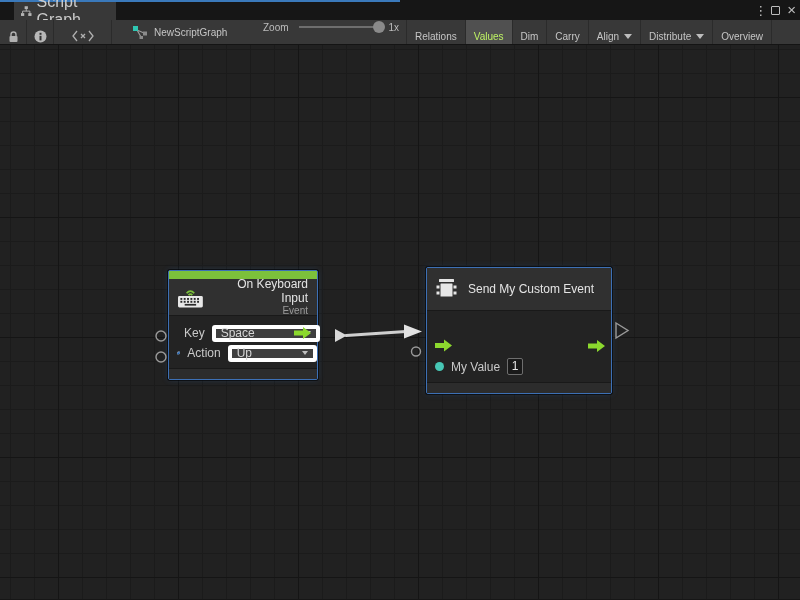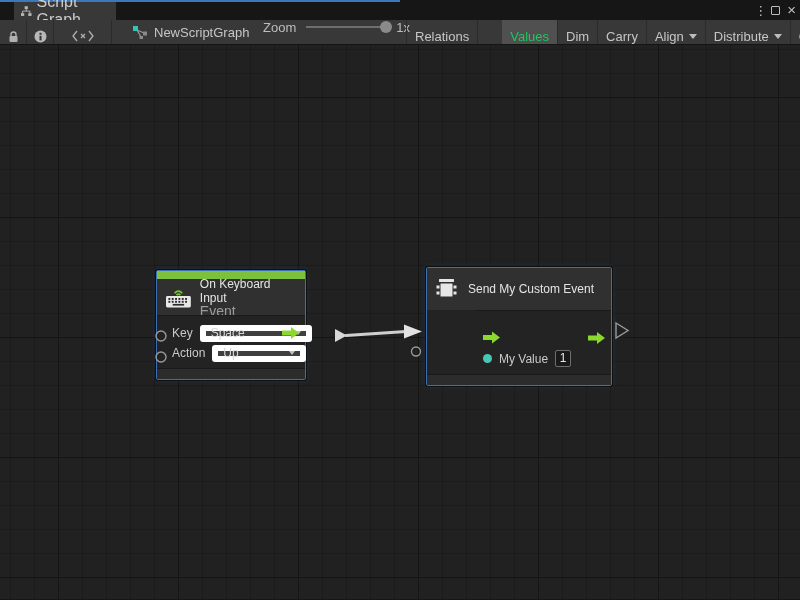--- a/index.html
+++ b/index.html
@@ -20,36 +20,36 @@
     padding:0 7px; color:#cccccc; font-size:16px; cursor:default;
   }
   .win-controls { position:absolute; right:4px; top:0; height:20px; display:flex; align-items:center; gap:7px; color:#bdbdbd; }
   .win-controls .kebab { font-size:13px; width:10px; text-align:center; cursor:pointer; }
   .maxbox { width:9px; height:9px; border:1.5px solid #bdbdbd; border-radius:1px; display:inline-block; cursor:pointer; }
   .closex { font-size:15px; line-height:10px; cursor:pointer; }
 
   
   .toolbar {
     position:relative; height:25px; background:#383838;
-    border-bottom:1px solid #141414; color:#c6c6c6; font-size:13px;
+    border-bottom:1px solid #141414; color:#c6c6c6; font-size:10px;
     white-space:nowrap; overflow:hidden;
   }
   .tb-btn {
     display:inline-flex; align-items:center; justify-content:center;
     height:32px; padding:0 8px; cursor:pointer; border-right:1px solid #2b2b2b;
   }
   .tb-btn.icon-btn { width:27px; padding:0; }
   .tb-btn.code-btn { width:58px; }
   .left-group { position:absolute; left:0; top:0; display:flex; }
   .graph-group { position:absolute; left:133px; top:0; height:24px; display:flex; align-items:center; gap:6px; cursor:pointer; }
   .zoom-group { position:absolute; left:263px; top:0; height:14px; display:flex; align-items:center; color:#bdbdbd; }
   .zoom-track { position:relative; width:84px; height:2px; background:#6e6e6e; margin:0 6px 0 10px; cursor:pointer; }
   .zoom-handle { position:absolute; right:-2px; top:-5px; width:12px; height:12px; border-radius:50%; background:#8a8a8a; cursor:grab; }
   .btn-group { position:absolute; left:406px; top:0; display:flex; border-left:1px solid #2b2b2b; }
-  .tb-btn.active { background:#505050; color:#22c55e;margin-left:24px; }
+  .tb-btn.active { background:#505050; color:#bef264; }
   .caret-down {
     display:inline-block; width:0; height:0; margin-left:5px;
     border-left:4px solid transparent; border-right:4px solid transparent;
     border-top:5px solid #bdbdbd;
   }
 
   
   .canvas {
     position:relative; width:800px; height:554px; background-color:#212121;
     background-image:
@@ -68,30 +68,30 @@
   .node {
     position:absolute; border:1px solid #3d70b5; border-radius:2px;
     box-shadow:0 0 0 1px rgba(0,0,0,.6), 0 0 6px rgba(50,110,190,.25);
     background:#232323; cursor:grab;
   }
   .node-accent { height:8px; background:#7CC13B; }
   .node-header { background:#303030; display:flex; align-items:center; gap:9px; padding:0 9px; }
   .node1 .node-header { height:36px; }
   .node2 .node-header { height:42px; }
   .node-title { font-size:12px; color:#e4e4e4; line-height:14px; }
-  .node-subtitle { font-size:14px; color:#9b9b9b; line-height:12px; }
+  .node-subtitle { font-size:10px; color:#9b9b9b; line-height:12px; }
   .node-body { background:#232323; border-top:1px solid #191919; position:relative; }
   .node1 .node-body { padding:7px 0 5px; }
-  .node2 .node-body { padding:16px 0 5px;margin-left:48px; }
+  .node2 .node-body { padding:24px 0 5px; }
   .port-row { position:relative; height:20px; display:flex; align-items:center; padding-left:8px; }
   .node2 .port-row { height:21px; }
   .port-label { margin-left:7px; color:#c9c9c9; font-size:12px; }
   .dropdown {
     display:inline-flex; align-items:center; margin-left:7px;
-    background:#3f3f3f; border:6px solid #ffffff; border-radius:3px;
+    background:#3f3f3f; border:4px solid #ffffff; border-radius:3px;
     padding:0px 5px; height:17px; color:#d6d6d6; font-size:12px; cursor:pointer;gap:45px;
   }
   .dd-caret {
     display:inline-block; width:0; height:0; margin-left:5px;
     border-left:3.5px solid transparent; border-right:3.5px solid transparent;
     border-top:4.5px solid #c0c0c0;
   }
   .flow-arrow-right { position:absolute; right:6px; top:50%; transform:translateY(-50%); }
   .value-dot { width:9px; height:9px; border-radius:50%; background:#47C7B5; display:inline-block; }
   .value-box {
@@ -187,21 +187,21 @@
         </div>
       <div class="tb-btn">
           <span>Overview</span>
         </div>
 
     </div>
   </div>
 
   <div class="canvas">
 
-    <div class="node node1" style="left:156px; top:225px; width:150px;">
+    <div class="node node1" style="left:168px; top:225px; width:150px;text-align:right;">
       <div class="node-accent"></div>
       <div class="node-header">
         <svg width="26" height="21" viewBox="0 0 26 21">
           <path d="M9 6 Q13 1.5 17 6" stroke="#7CC13B" stroke-width="1.8" fill="none"></path>
           <path d="M11 8 Q13 5.8 15 8" stroke="#7CC13B" stroke-width="1.8" fill="none"></path>
           <rect x="0" y="9" width="26" height="12" rx="1.5" fill="#e8e8e8"></rect>
           <g fill="#2a2a2a">
             <rect x="2.5" y="11" width="2" height="2"></rect>
               <rect x="6" y="11" width="2" height="2"></rect>
             <rect x="9.5" y="11" width="2" height="2"></rect>

